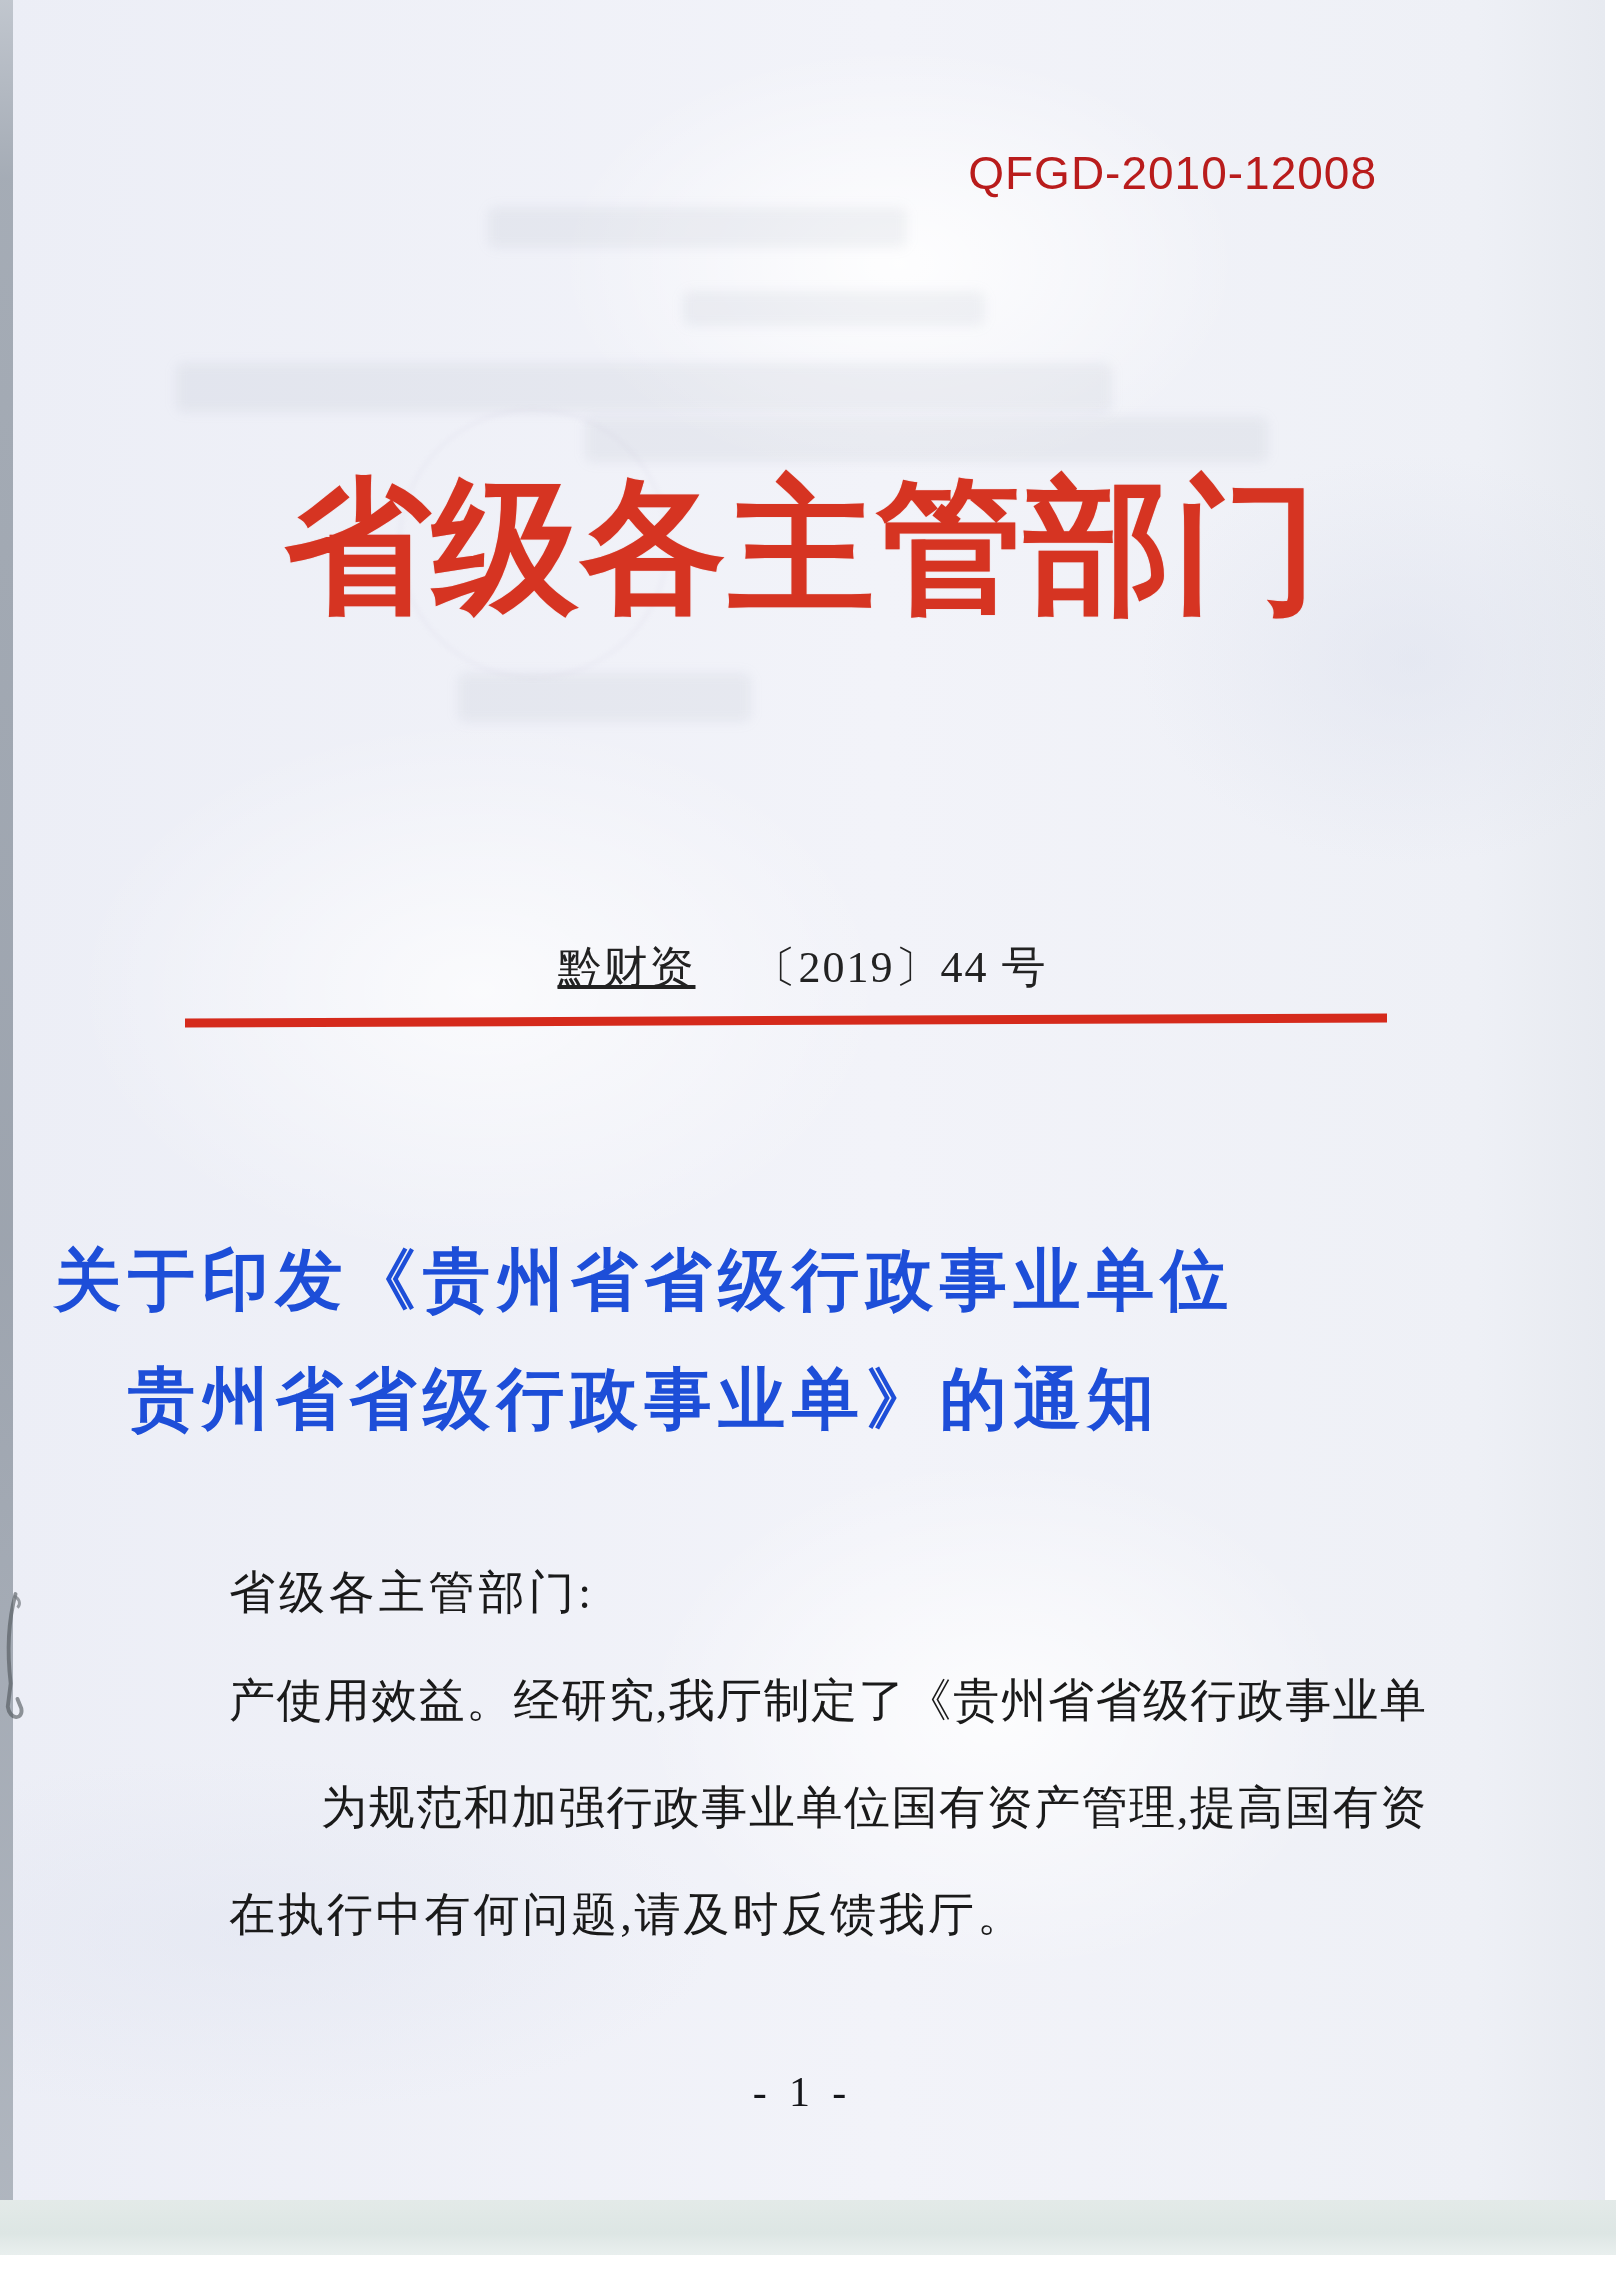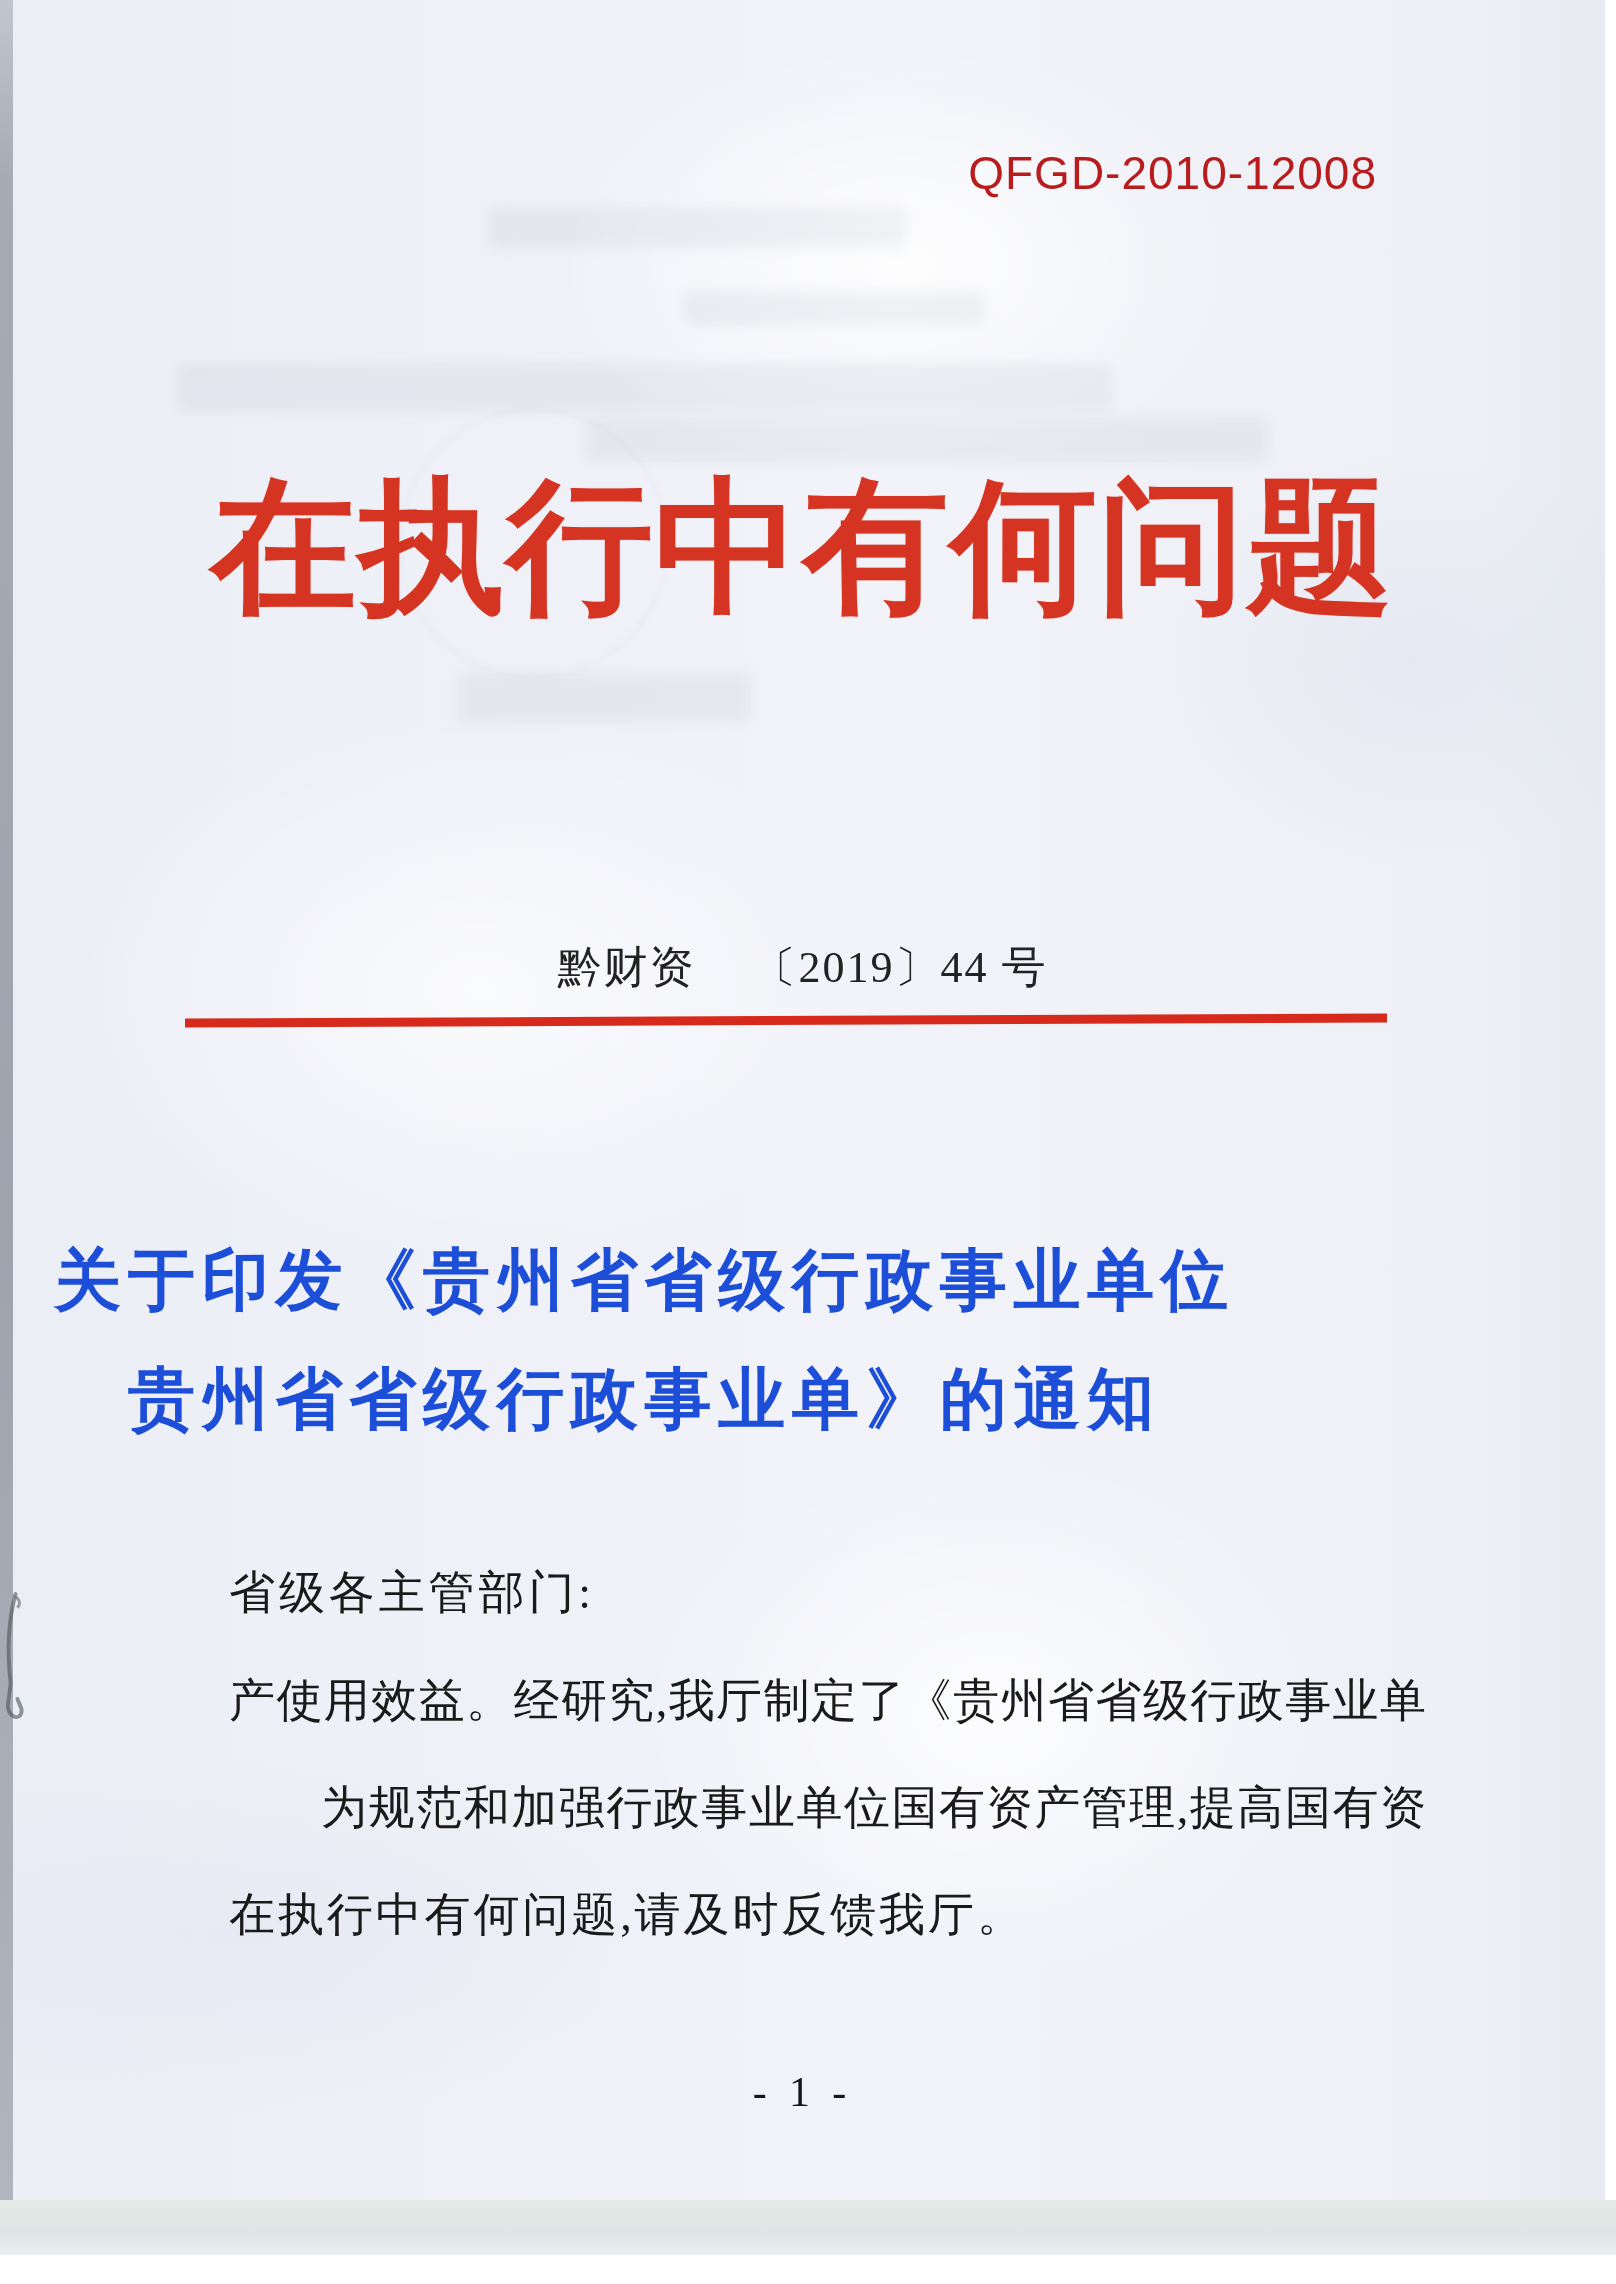--- a/index.html
+++ b/index.html
@@ -50,21 +50,21 @@
     position:absolute; top:454px; left:0; width:1605px;
     text-align:center; color:var(--red);
     font-size:146px; font-weight:700; letter-spacing:2px; line-height:1.3;
     text-shadow:0 0 1px rgba(214,52,34,.4);
     white-space:nowrap;
   }
   .doc-number{
     position:absolutea; position:absolute; top:938px; left:0; width:1605px;
     text-align:center; font-size:44px; color:#222; letter-spacing:2px;
   }
-  .doc-number .issuer{margin-right:57px;}
+  .doc-number .issuer{margin-right:57px;text-decoration:underline;}
   .red-rule{
     position:absolute; left:185px; top:1016px; width:1202px; height:8.8px;
     background:var(--rule-red); transform:rotate(-0.25deg);
   }
   .notice-title{
     position:absolute; top:1221px; left:0; width:1289px;
     text-align:center; font-weight:700; font-size:67px; letter-spacing:6.8px;
     line-height:119px; color:#1d4ed8;
   }
   .body-block{
@@ -99,21 +99,21 @@
   <div class="smudge" style="left:458px;top:673px;width:293px;height:49px;"></div>
   <div class="seal-ghost"></div>
 
   <svg class="staple" width="33" height="146" viewBox="0 0 34 150">
     <path d="M16 4 C 9 30, 7 62, 11 96 L 8 120 C 10 134, 24 134, 22 122 L 18 112" fill="none" stroke="#4c5258" stroke-width="4" stroke-linecap="round" opacity="0.8"></path>
     <path d="M14 6 C 20 8, 22 14, 18 18" fill="none" stroke="#4c5258" stroke-width="3" opacity="0.7"></path>
   </svg>
 
   <div class="archive-code">QFGD-2010-12008</div>
 
-  <div class="masthead">在执行中有何问题</div>
+  <div class="masthead">省级各主管部门</div>
 
   <div class="doc-number">
     <span class="issuer">黔财资</span><span>〔2019〕44 号</span>
   </div>
 
   <div class="red-rule"></div>
 
   <div class="notice-title">
     <div>关于印发《贵州省省级行政事业单位</div>
     <div>贵州省省级行政事业单》的通知</div>

